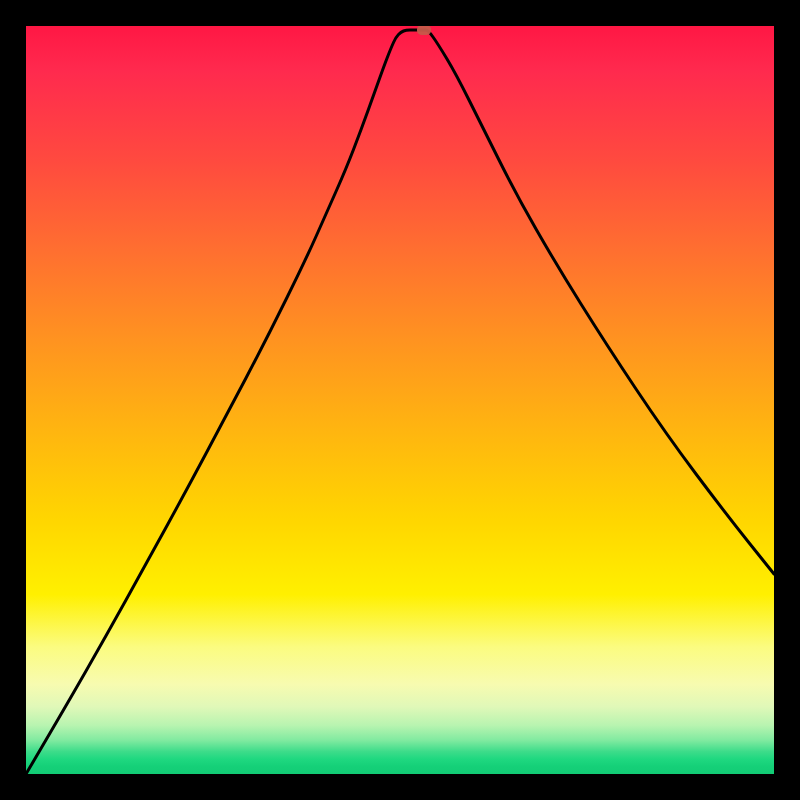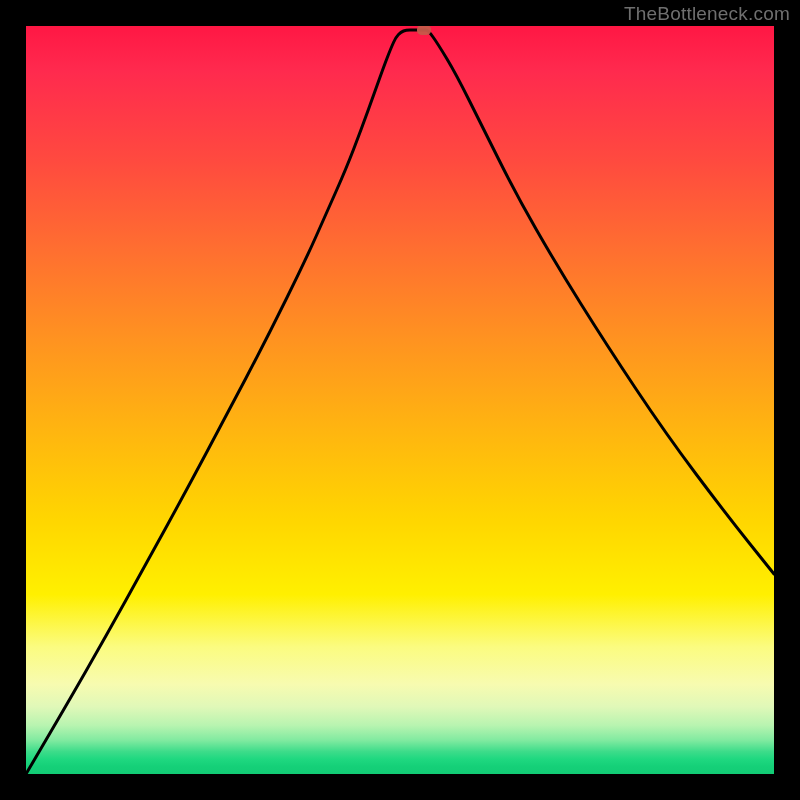--- a/index.html
+++ b/index.html
@@ -83,14 +83,13 @@
   <div class="plot-area">
     <div class="gradient-bg"></div>
 
     <svg class="curve-svg" viewBox="0 0 748 748" preserveAspectRatio="none">
       <path id="curve-path" fill="none" stroke="#000000" stroke-width="3" stroke-linecap="round" stroke-linejoin="round" d="M 0 748 Q 40 680 60 645 Q 80 610 100 574 Q 120 538 140 501.5 Q 160 465 180 427.5 Q 200 390 220 352 Q 240 314 260 273.5 Q 280 233 290 210.5 Q 300 188 310 165.5 Q 320 143 327.5 123.5 Q 335 104 341.5 86 Q 348 68 353 54 Q 358 40 361.5 31 Q 365 22 367.5 16.5 Q 370 11 372.5 8.5 Q 375 6 377.5 5 Q 380 4 384 4 Q 388 4 393 4 Q 398 4 400 4 Q 402 4 407 11 Q 412 18 421 33 Q 430 48 442.5 73 Q 455 98 472.5 133 Q 490 168 510 203 Q 530 238 555 278 Q 580 318 610 363 Q 640 408 670 448 Q 700 488 724 518 T 748 548"></path>
     </svg>
 
     <div id="marker" class="marker" style="left: 398px; top: 4px; background: rgb(198, 90, 74);"></div>
   </div>
 
-  <div class="watermark">TheBottleneck.com</div>
 </div>
 
 </body></html>

